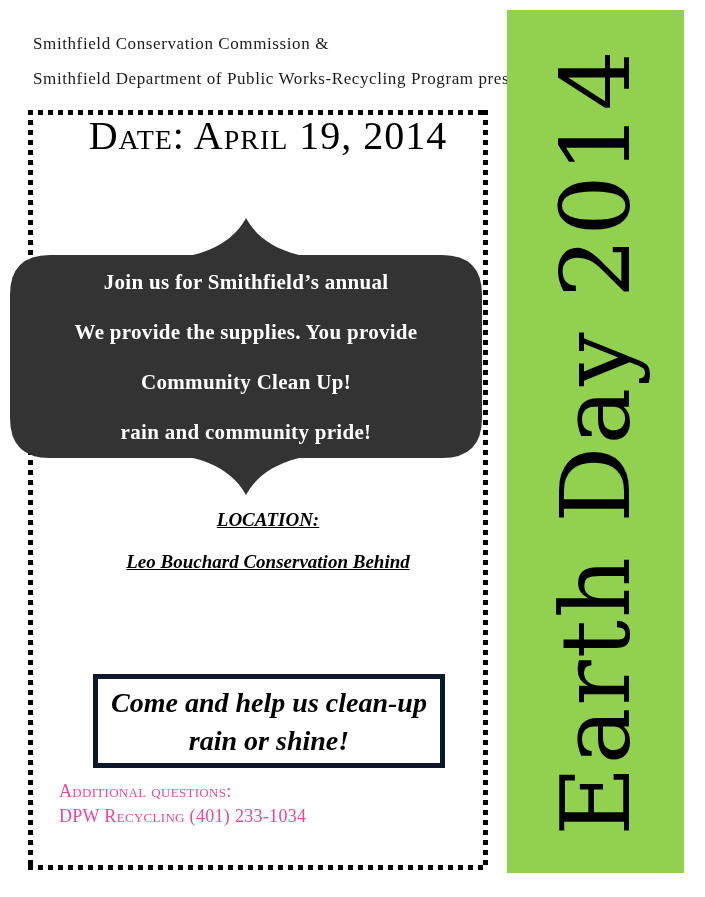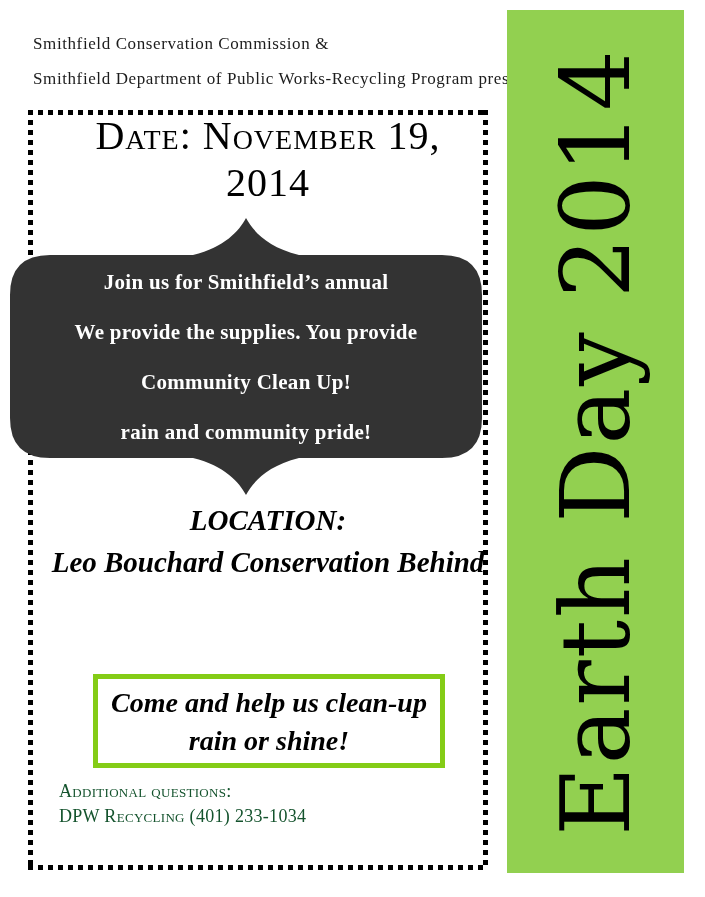--- a/index.html
+++ b/index.html
@@ -85,53 +85,54 @@
   .location-block {
     position: absolute;
     left: 48px; top: 499px; width: 440px;
     text-align: center;
     line-height: 42px;
     color: #000;
   }
   .loc-heading, .loc-venue, .loc-address {
     font-style: italic;
     font-weight: bold;
-    font-size: 29px;
+    font-size: 19px;
+    text-decoration: underline;
   }
   .loc-note {
     font-style: italic;
     font-weight: normal;
     font-size: 27px;
   }
 
   
   .callout-box {
     position: absolute;
     left: 93px; top: 674px;
     width: 342px; height: 79px;
-    border: 5px solid #84cc16;
+    border: 5px solid #0f172a;
     text-align: center;
     font-style: italic;
     font-weight: bold;
     font-size: 28px;
     line-height: 38px;
     padding-top: 5px;
     box-sizing: content-box;
     color: #000;
   }
 
   
   .contact-block {
     position: absolute;
     left: 59px; top: 779px; width: 420px;
     font-variant: small-caps;
     font-size: 18px;
     line-height: 25px;
     letter-spacing: 0.3px;
-    color: #14532d;
+    color: #ec4899;
   }
 
   
   .green-bar {
     position: absolute;
     left: 507px; top: 10px;
     width: 177px; height: 863px;
     background: #92D050;
   }
   .banner-text {
@@ -149,21 +150,21 @@
 </head>
 <body>
 
 <div class="page">
 
   <div class="presenter-line l1">Smithfield Conservation Commission &amp;</div>
   <div class="presenter-line l2">Smithfield Department of Public Works-Recycling Program present:</div>
 
   <div class="dotted-box"></div>
 
-  <div class="date-line">Date: November 19, 2014</div>
+  <div class="date-line">Date: April 19, 2014</div>
 
   <div class="bubble">
     <svg width="472" height="277" viewBox="0 0 472 277">
       <path d="M 40,37
                H 183
                C 215,29 229,13 236,0
                C 243,13 257,29 289,37
                H 432
                Q 472,37 472,77
                V 200

